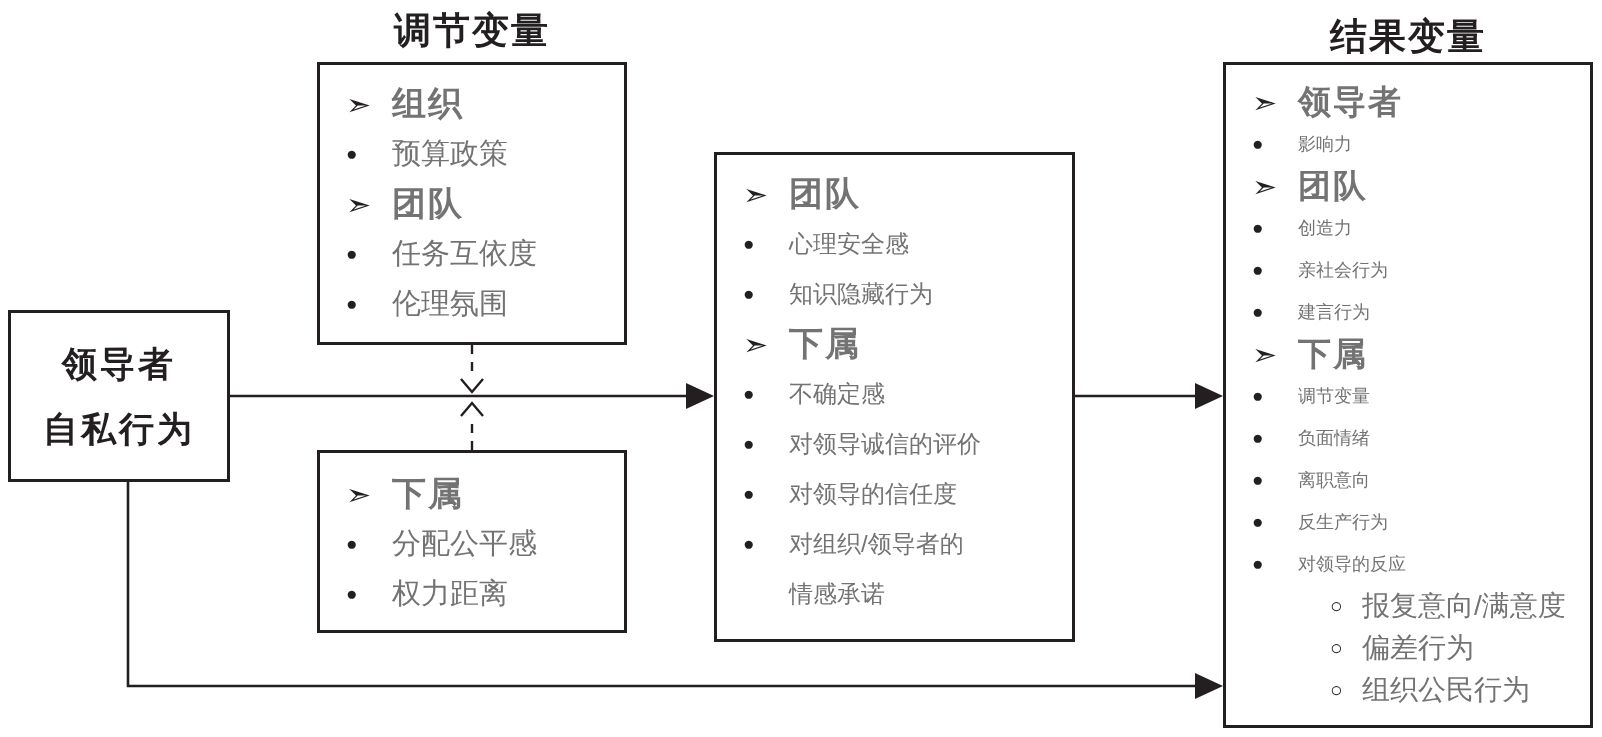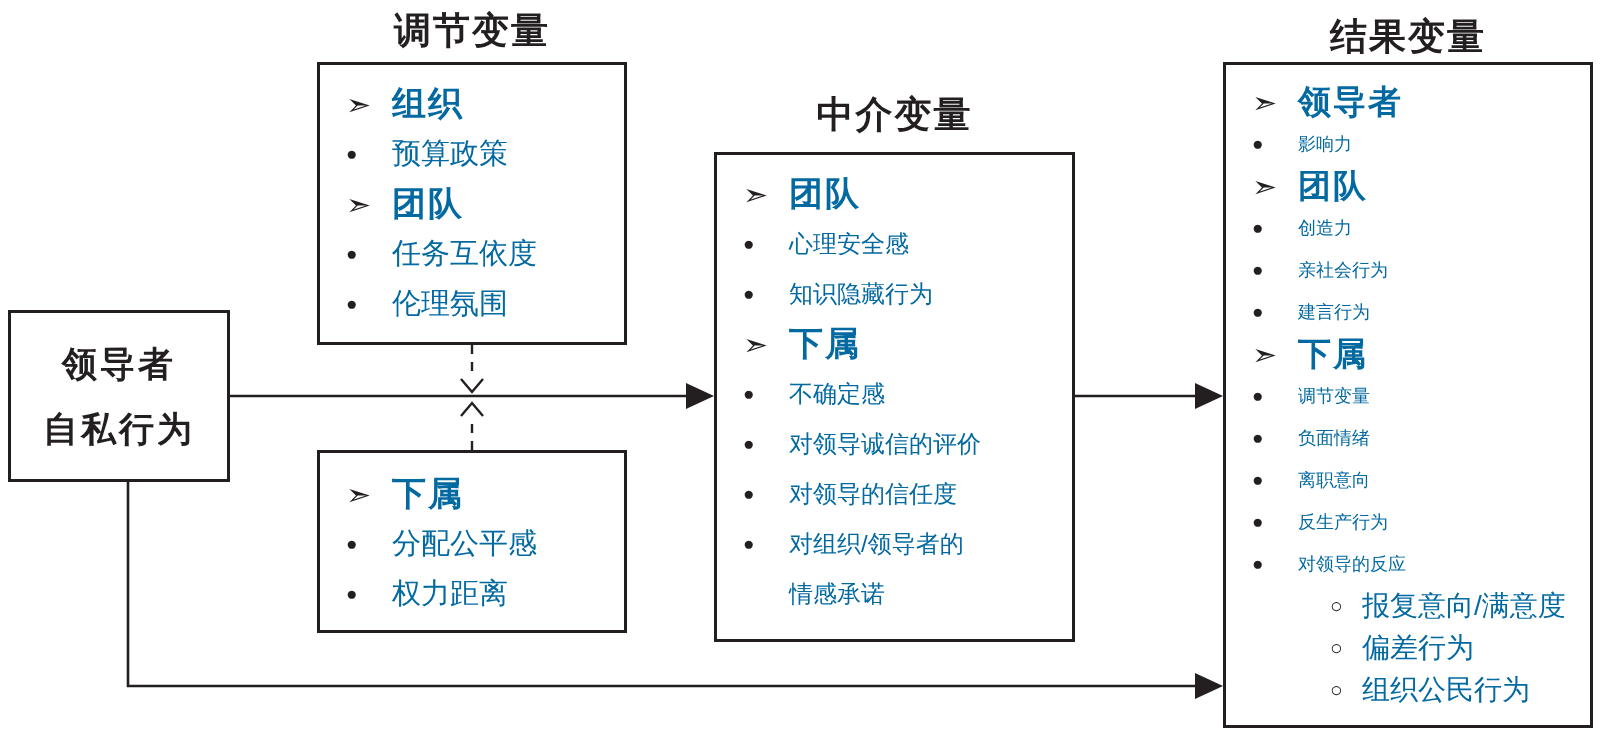--- a/index.html
+++ b/index.html
@@ -46,21 +46,21 @@
   .row { display: flex; align-items: center; }
   .mk {
     display: inline-flex; width: 46px; flex: 0 0 46px;
     justify-content: flex-start; align-items: center;
     color: #231f20;
   }
   .row.group .mk { font-size: 30px; }
   .row.item .mk { font-size: 19px; }
   .row.subitem .mk { font-size: 21px; }
   .row.group .tx { font-weight: bold; letter-spacing: 2px; }
-  .row .tx { color: #0369a1; white-space: nowrap; }
+  .row .tx { color: #737373; white-space: nowrap; }
 
   .mod-top    { left: 317px; top: 62px;  width: 310px; height: 283px; padding-top: 14px; }
   .mod-bottom { left: 317px; top: 450px; width: 310px; height: 183px; padding-top: 16px; }
   .mediator   { left: 714px; top: 152px; width: 361px; height: 490px; padding-top: 14px; }
   .outcome    { left: 1223px; top: 62px; width: 370px; height: 666px; padding-top: 16px; }
 
   .mod-top .row, .mod-bottom .row { height: 50px; }
   .mod-top .row.group .tx, .mod-bottom .row.group .tx { font-size: 34px; }
   .mod-top .row.item .tx,  .mod-bottom .row.item .tx  { font-size: 29px; }
 
@@ -81,21 +81,20 @@
     width: 1602px; height: 737px;
     pointer-events: none;
   }
 </style>
 </head>
 <body>
 
 <div id="canvas">
 
   <div class="title" style="left:317px; top:6px; width:310px;">调节变量</div>
-  <div class="title" style="left:714px; top:90px; width:361px;">中介变量</div>
   <div class="title" style="left:1223px; top:6px; width:370px;margin-top:6px;">结果变量</div>
 
   <div class="box antecedent">
     <div class="bigline">领导者</div>
     <div class="bigline">自私行为</div>
   </div>
 
   <div class="box listbox mod-top">
     <div class="row group">
       <span class="mk">➣</span>

